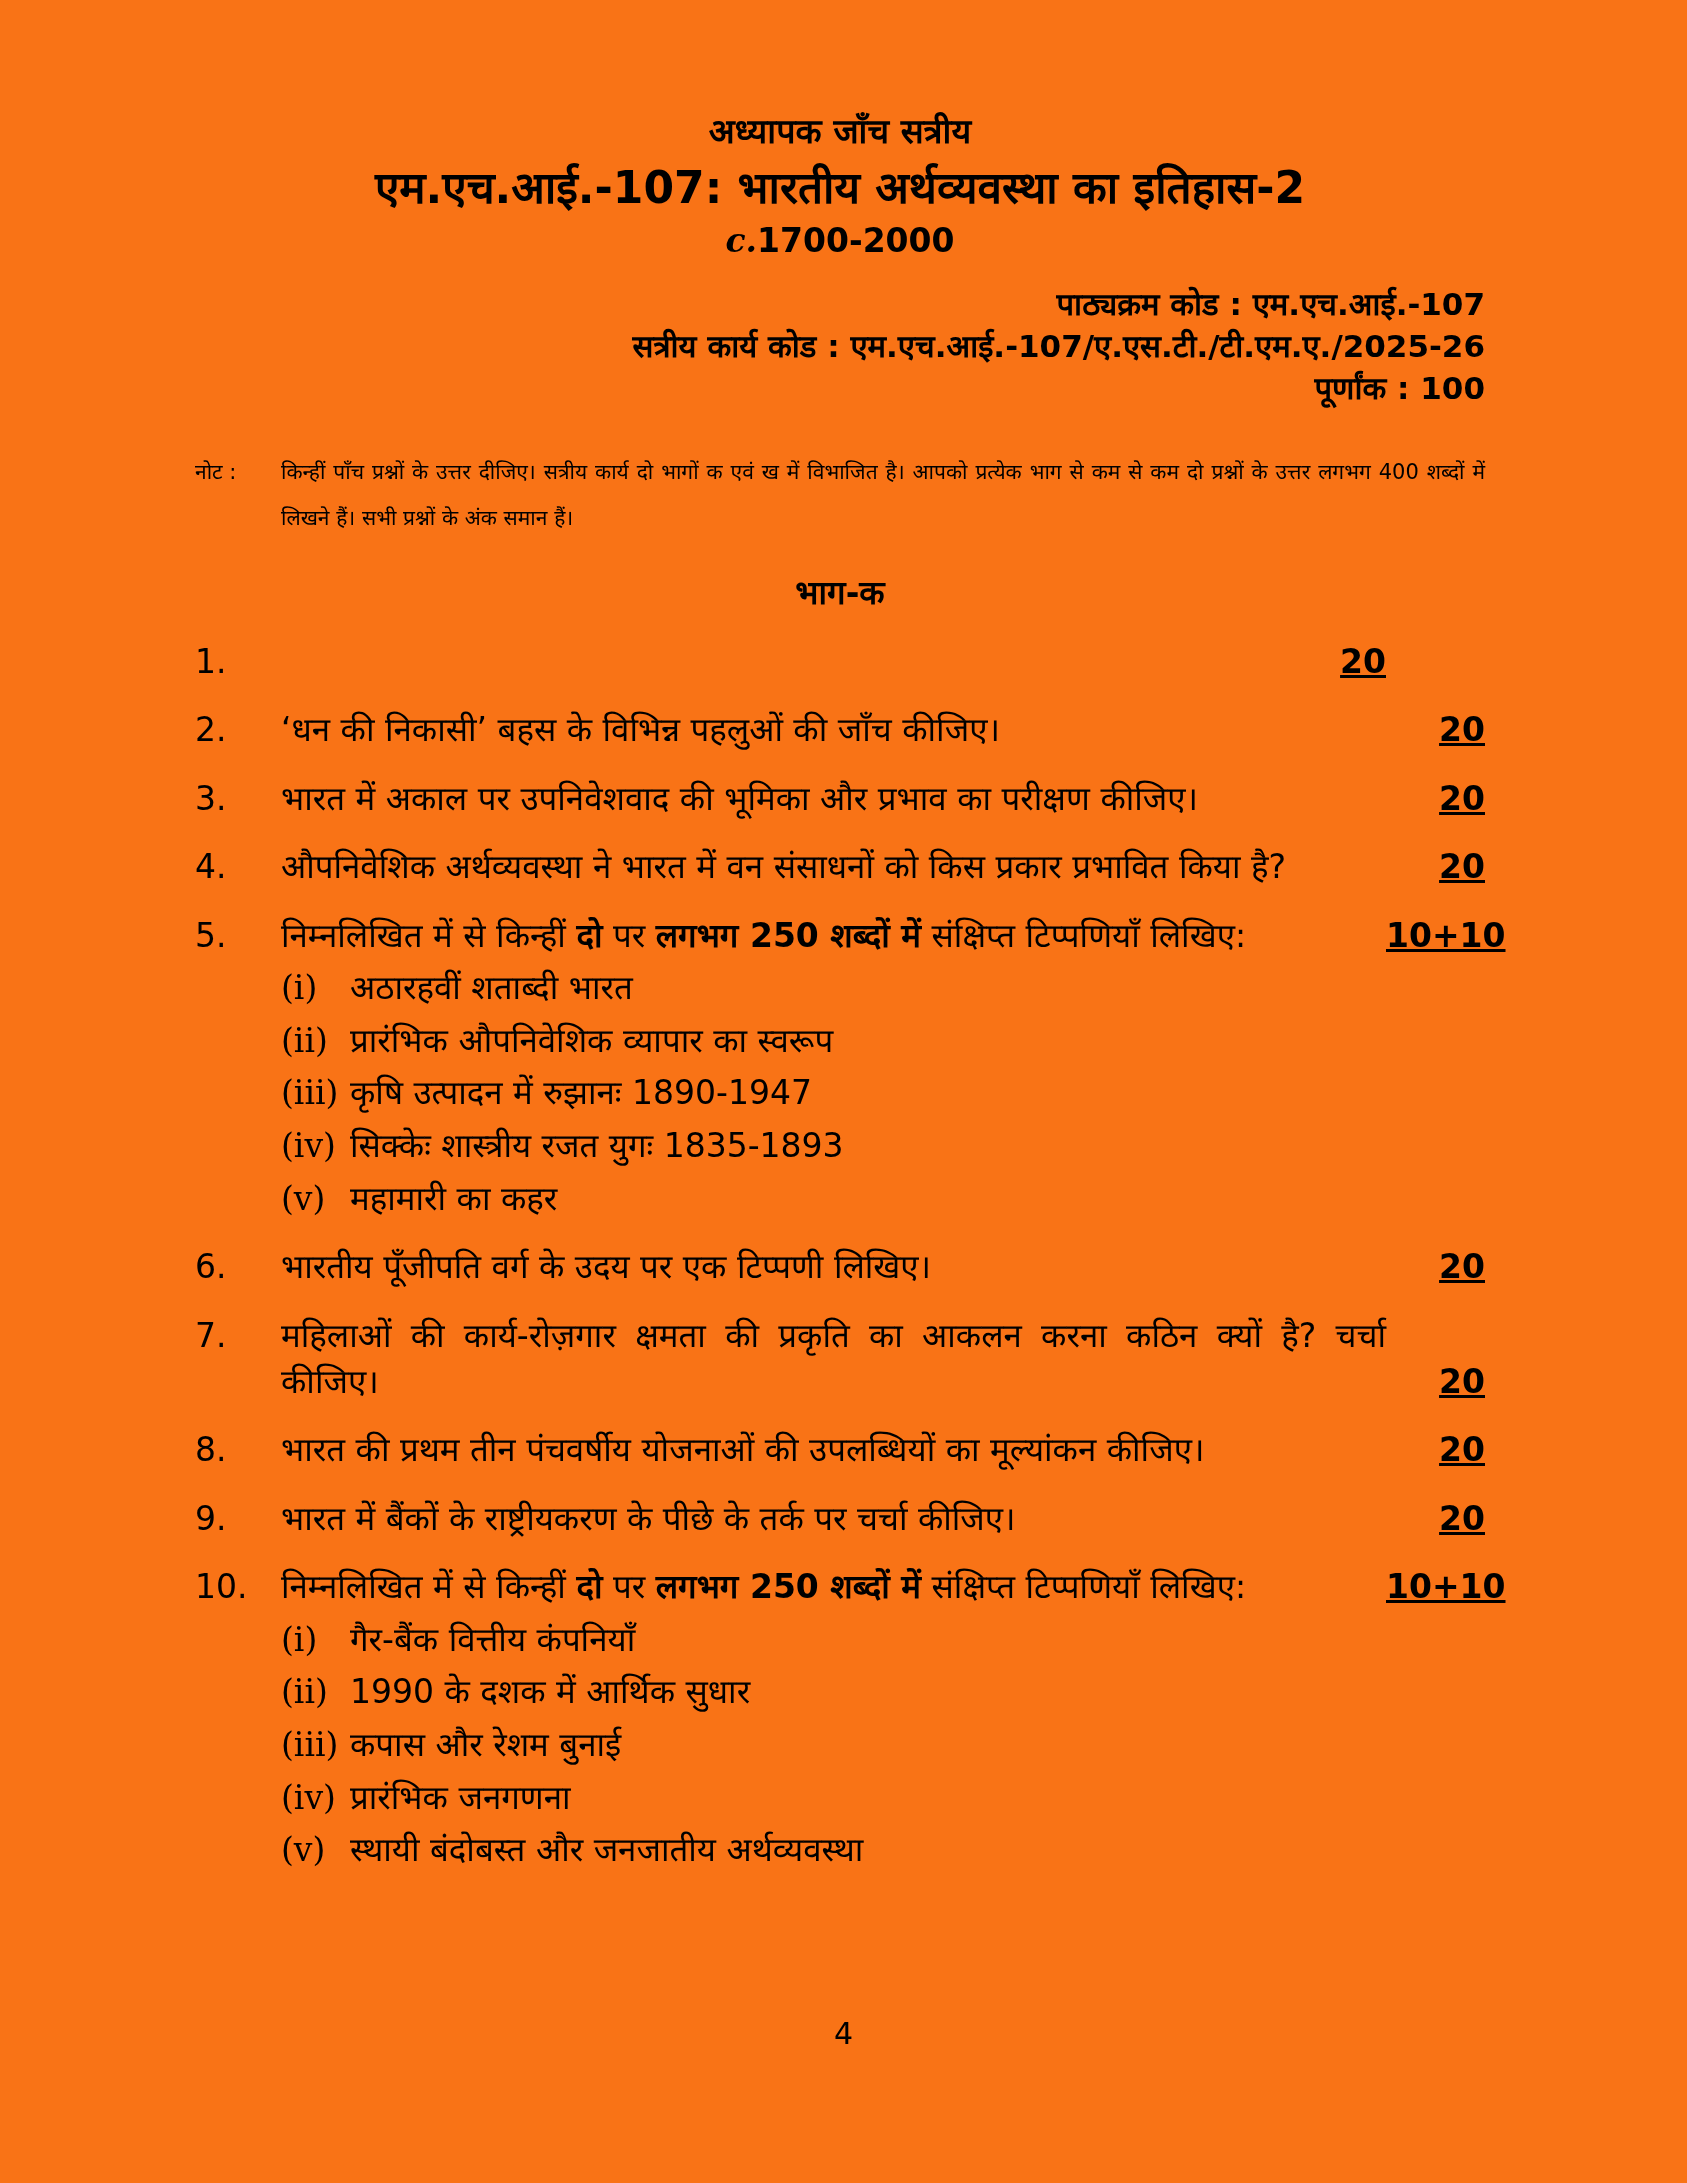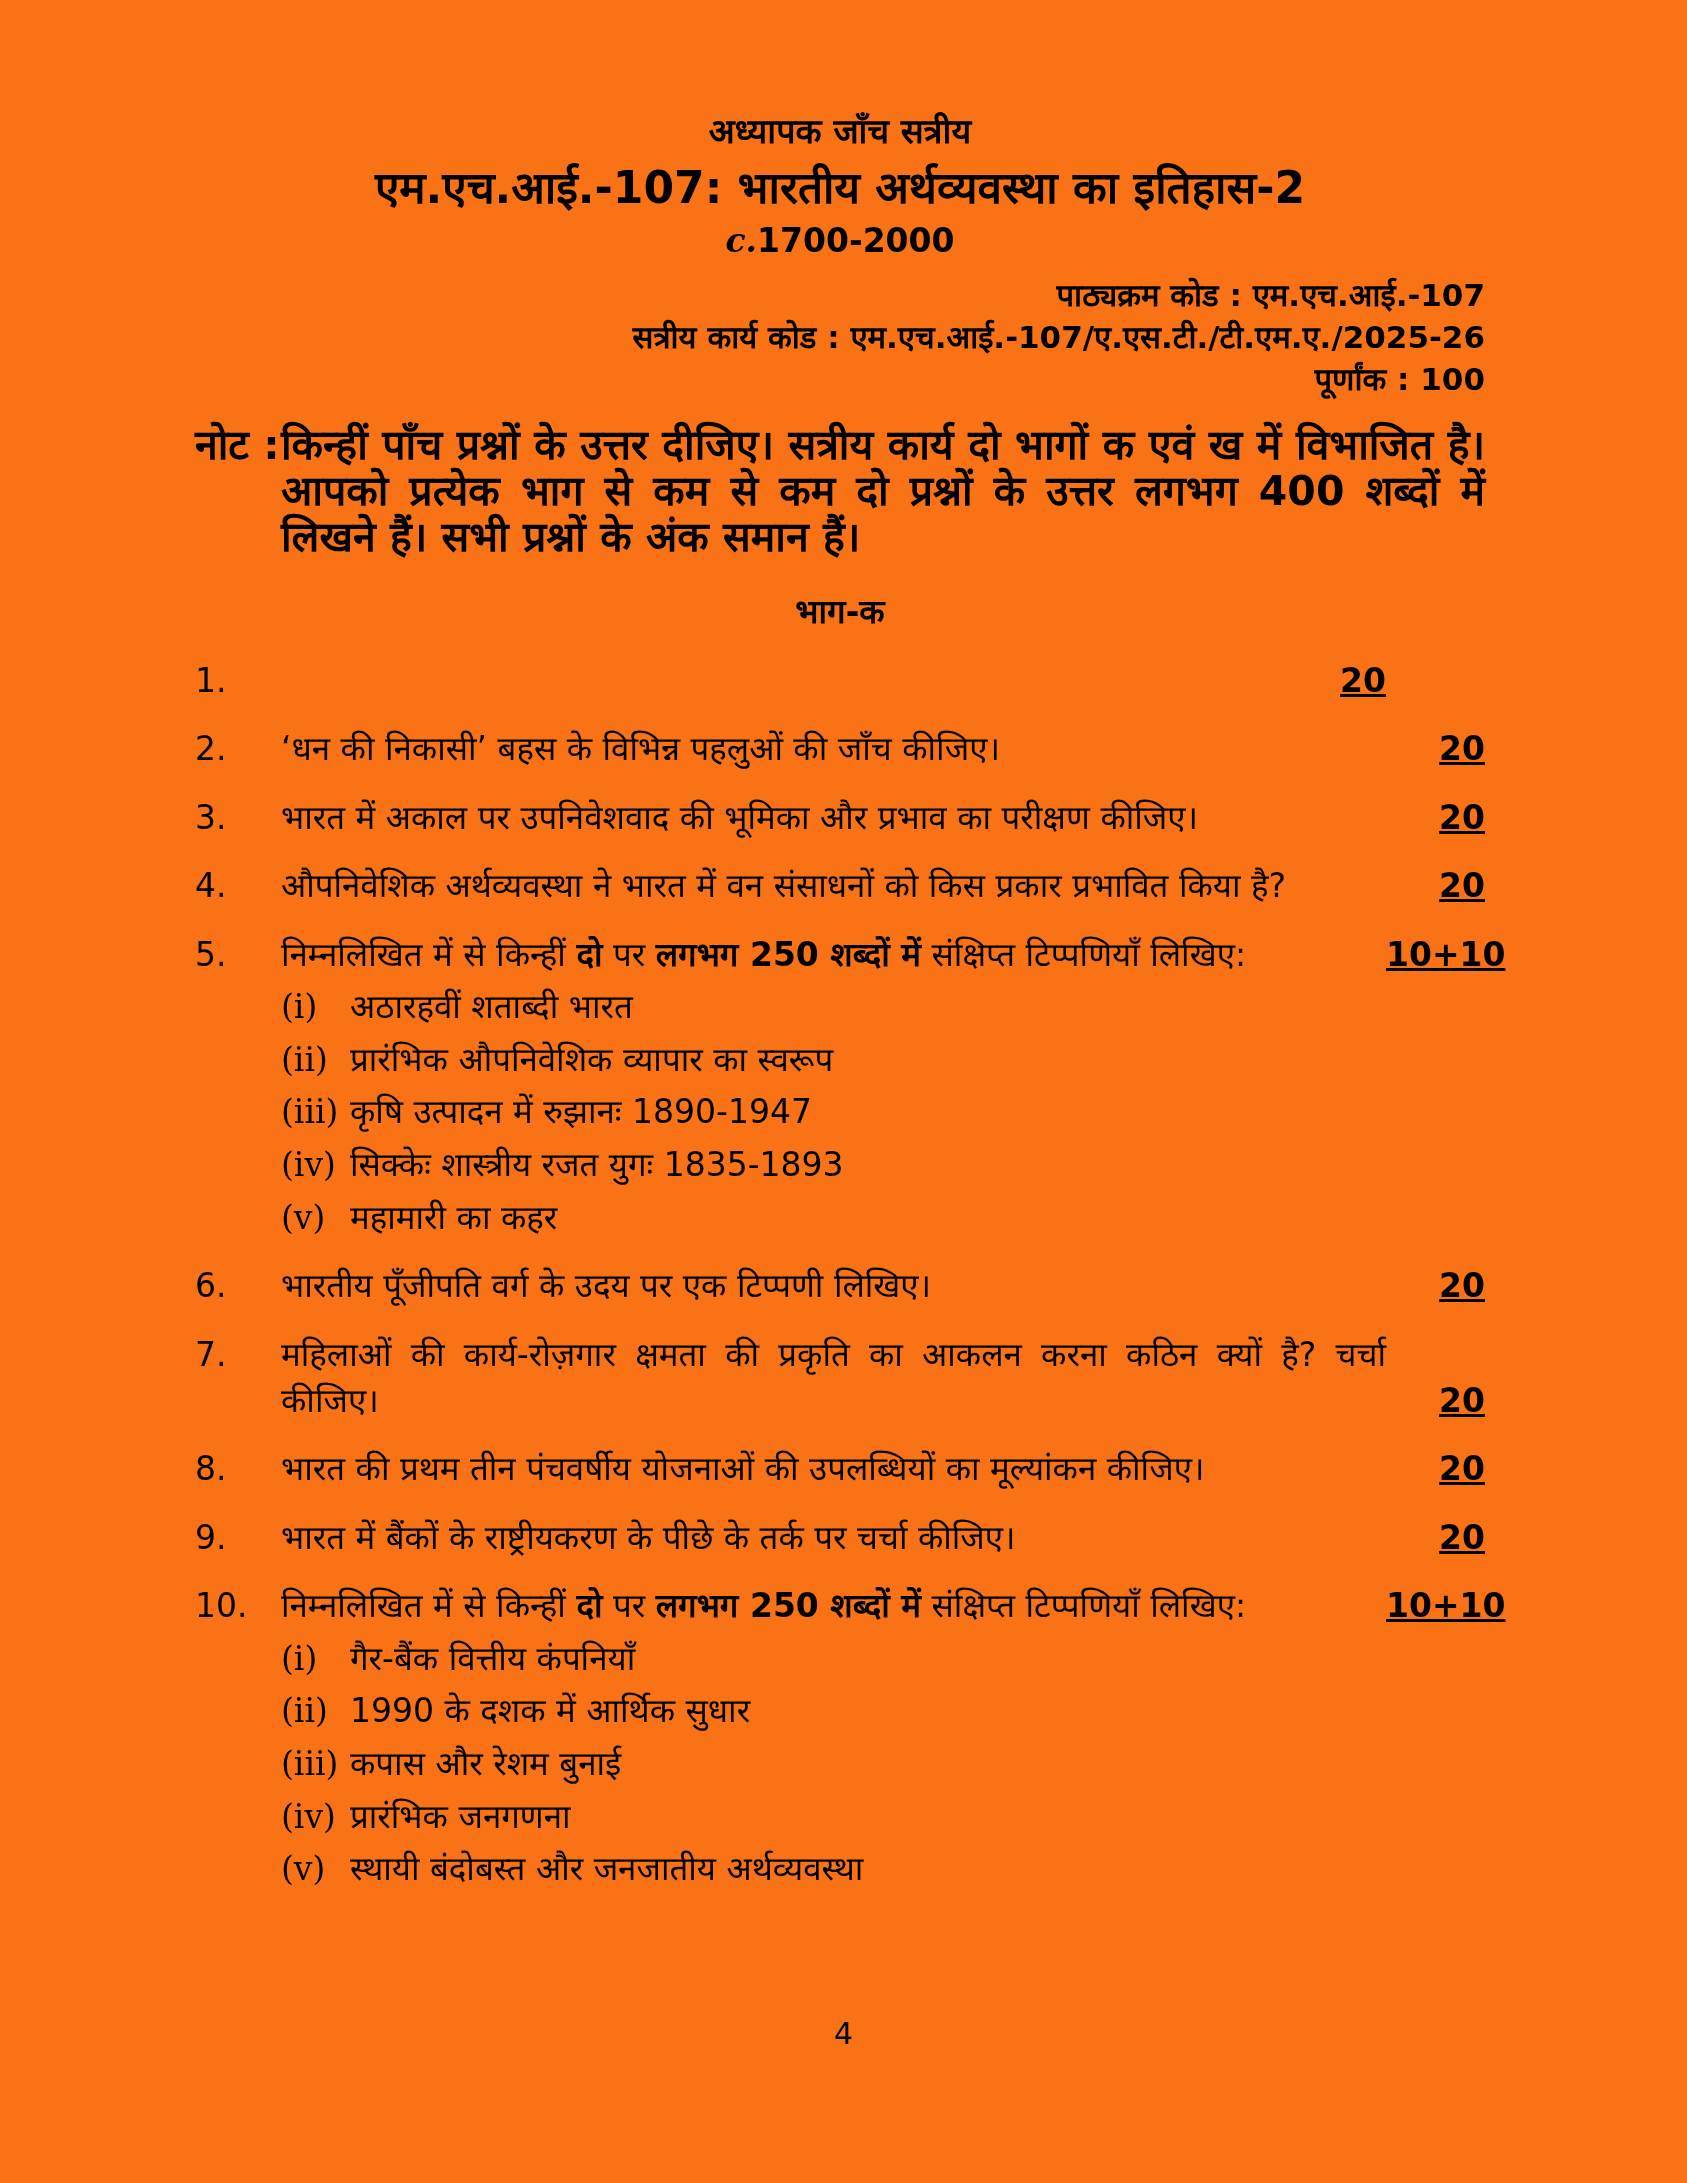--- a/index.html
+++ b/index.html
@@ -13,29 +13,29 @@
   }
   .content {
     position:absolute;
     left:195px; top:109px;
     width:1290px;
   }
   
   .hdr-center { text-align:center; font-weight:bold; }
   .title1 { font-size:34px; line-height:45px; margin:0 0 10.6px 0; }
   .title2 { font-size:44px; line-height:45px; margin:0 0 10.6px 0; }
-  .era    { font-size:33px; line-height:42px; margin:0 0 14px 0; }
+  .era    { font-size:33px; line-height:42px; margin:0 0 23px 0; }
   .era .c-italic { font-family:"DejaVu Serif", serif; font-style:italic; }
   .hdr-right { text-align:right; font-weight:bold; font-size:31px; line-height:38px; }
   .hdr-right > div { margin-bottom:4px; }
   
   .note {
     display:grid; grid-template-columns:86px 1fr;
-    font-weight:bold; font-size:41px; line-height:46px;
-    margin-top:24px;
+    font-weight:normal; font-size:21px; line-height:46px;
+    margin-top:42px;
   }
   .note .note-text { text-align:justify; }
   
   .section-heading {
     text-align:center; font-weight:bold;
     font-size:33px; line-height:46px;
     margin:29px 0 6.6px 0;
   }
   .q {
     display:grid; grid-template-columns:86px 1fr 99px;

